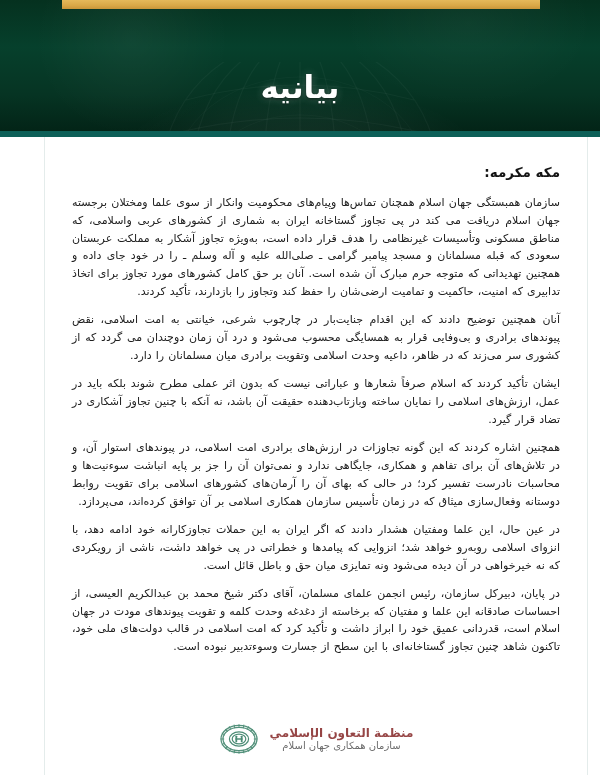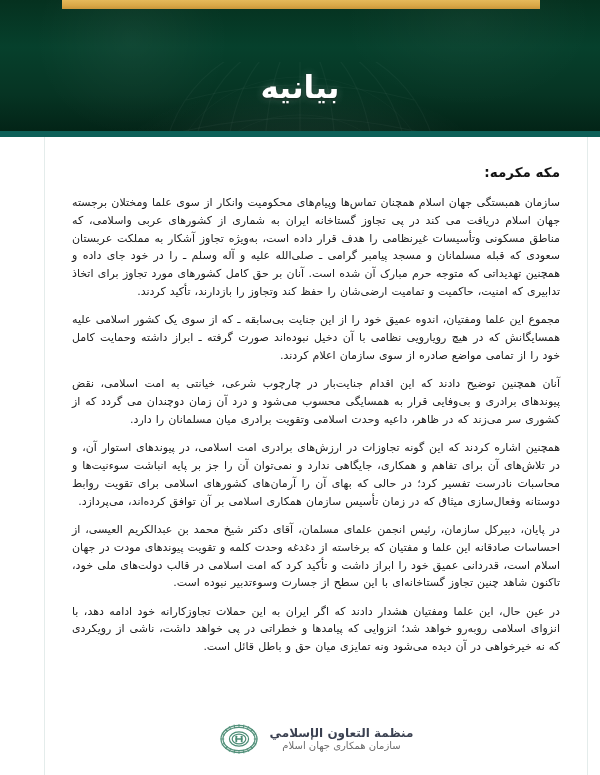--- a/index.html
+++ b/index.html
@@ -157,21 +157,21 @@
     display: flex;
     flex-direction: column;
     align-items: center;
     gap: 2px;
     line-height: 1;
     opacity: 0.82;
   }
   .footer-arabic {
     font-size: 12px;
     font-weight: 700;
-    color: #0f172a;
+    color: #7f1d1d;
     letter-spacing: -0.2px;
     white-space: nowrap;
   }
   .footer-persian {
     font-size: 10px;
     color: #4a4a4a;
     letter-spacing: 0.3px;
     white-space: nowrap;
   }
 </style>
@@ -209,25 +209,25 @@
 
   <div class="sheet">
     <div class="sheet-rule left"></div>
     <div class="sheet-rule right"></div>
 
     <div class="content">
 
       <h2 class="section-heading">مکه مکرمه:</h2>
 
       <p class="para">سازمان همبستگی جهان اسلام همچنان تماس‌ها وپیام‌های محکومیت وانکار از سوی علما ومختلان برجسته جهان اسلام دریافت می کند در پی تجاوز گستاخانه ایران به شماری از کشورهای عربی واسلامی، که مناطق مسکونی وتأسیسات غیرنظامی را هدف قرار داده است، به‌ویژه تجاوز آشکار به مملکت عربستان سعودی که قبله مسلمانان و مسجد پیامبر گرامی ـ صلی‌الله علیه و آله وسلم ـ را در خود جای داده و همچنین تهدیداتی که متوجه حرم مبارک آن شده است. آنان بر حق کامل کشورهای مورد تجاوز برای اتخاذ تدابیری که امنیت، حاکمیت و تمامیت ارضی‌شان را حفظ کند وتجاوز را بازدارند، تأکید کردند.</p>
-      <p class="para">مجموع این علما ومفتیان، اندوه عمیق خود را از این جنایت بی‌سابقه ـ که از سوی یک کشور اسلامی علیه همسایگانش که در هیچ رویارویی نظامی با آن دخیل نبوده‌اند صورت گرفته ـ ابراز داشته وحمایت کامل خود را از تمامی مواضع صادره از سوی سازمان اعلام کردند.</p>
       <p class="para">آنان همچنین توضیح دادند که این اقدام جنایت‌بار در چارچوب شرعی، خیانتی به امت اسلامی، نقض پیوندهای برادری و بی‌وفایی قرار به همسایگی محسوب می‌شود و درد آن زمان دوچندان می گردد که از کشوری سر می‌زند که در ظاهر، داعیه وحدت اسلامی وتقویت برادری میان مسلمانان را دارد.</p>
+      <p class="para">ایشان تأکید کردند که اسلام صرفاً شعارها و عباراتی نیست که بدون اثر عملی مطرح شوند بلکه باید در عمل، ارزش‌های اسلامی را نمایان ساخته وبازتاب‌دهنده حقیقت آن باشد، نه آنکه با چنین تجاوز آشکاری در تضاد قرار گیرد.</p>
       <p class="para">همچنین اشاره کردند که این گونه تجاوزات در ارزش‌های برادری امت اسلامی، در پیوندهای استوار آن، و در تلاش‌های آن برای تفاهم و همکاری، جایگاهی ندارد و نمی‌توان آن را جز بر پایه انباشت سوءنیت‌ها و محاسبات نادرست تفسیر کرد؛ در حالی که بهای آن را آرمان‌های کشورهای اسلامی برای تقویت روابط دوستانه وفعال‌سازی میثاق که در زمان تأسیس سازمان همکاری اسلامی بر آن توافق کرده‌اند، می‌پردازد.</p>
+      <p class="para">در عین حال، این علما ومفتیان هشدار دادند که اگر ایران به این حملات تجاوزکارانه خود ادامه دهد، با انزوای اسلامی روبه‌رو خواهد شد؛ انزوایی که پیامدها و خطراتی در پی خواهد داشت، ناشی از رویکردی که نه خیرخواهی در آن دیده می‌شود ونه تمایزی میان حق و باطل قائل است.</p>
       <p class="para">در پایان، دبیرکل سازمان، رئیس انجمن علمای مسلمان، آقای دکتر شیخ محمد بن عبدالکریم العیسی، از احساسات صادقانه این علما و مفتیان که برخاسته از دغدغه وحدت کلمه و تقویت پیوندهای مودت در جهان اسلام است، قدردانی عمیق خود را ابراز داشت و تأکید کرد که امت اسلامی در قالب دولت‌های ملی خود، تاکنون شاهد چنین تجاوز گستاخانه‌ای با این سطح از جسارت وسوءتدبیر نبوده است.</p>
-      <p class="para">در عین حال، این علما ومفتیان هشدار دادند که اگر ایران به این حملات تجاوزکارانه خود ادامه دهد، با انزوای اسلامی روبه‌رو خواهد شد؛ انزوایی که پیامدها و خطراتی در پی خواهد داشت، ناشی از رویکردی که نه خیرخواهی در آن دیده می‌شود ونه تمایزی میان حق و باطل قائل است.</p>
 
     </div>
 
     <div class="footer">
 
       <div class="footer-emblem">
         <svg viewBox="0 0 100 100" width="40" height="40" aria-hidden="true">
           <g stroke="#2f7a5f" fill="none">
 
             <g stroke-width="3.2" stroke-linecap="round" opacity="0.95">

